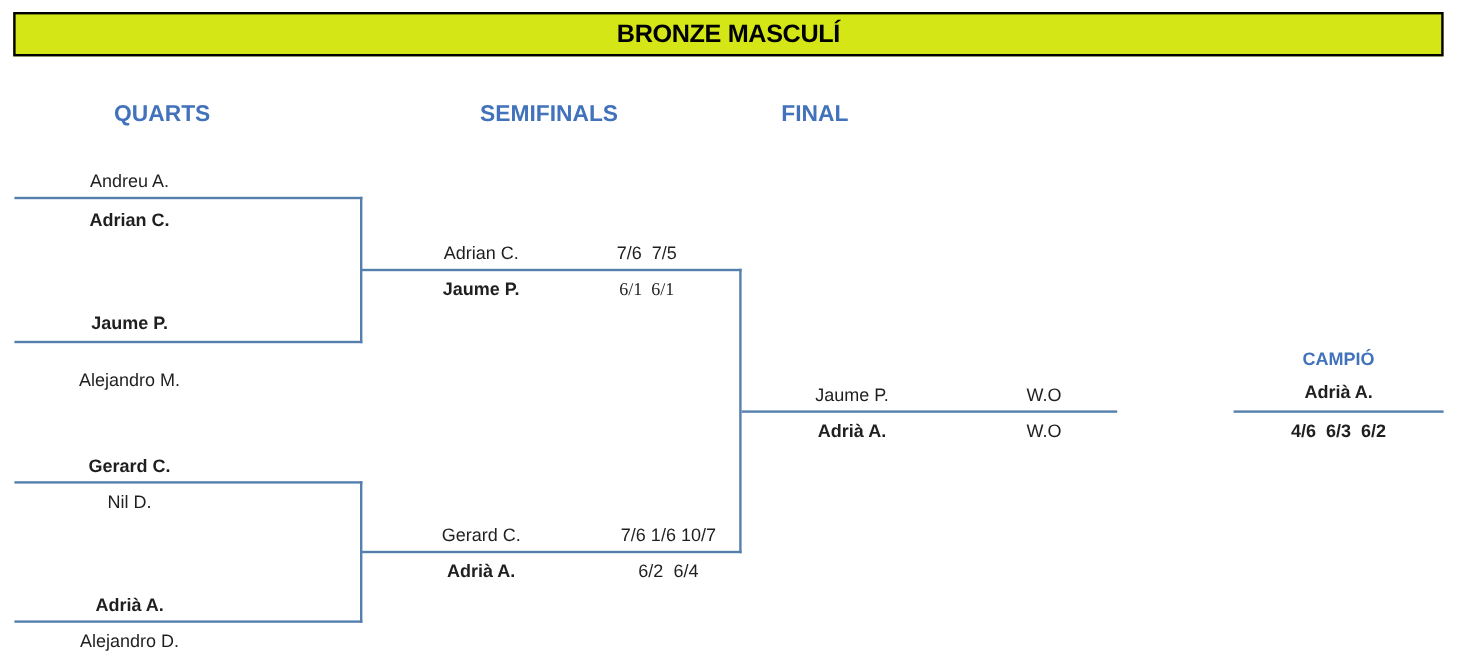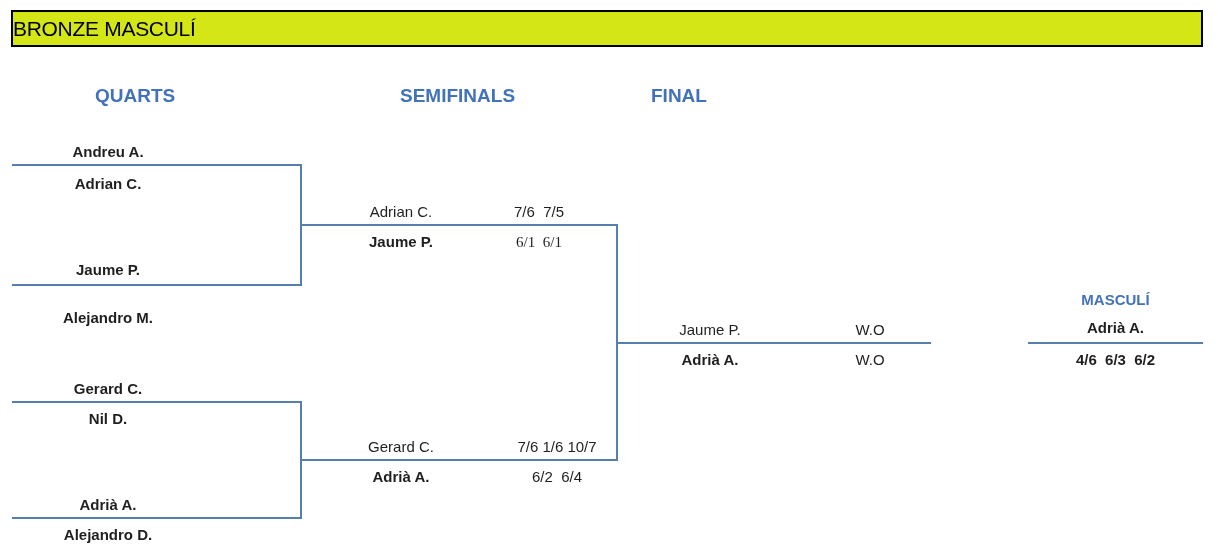--- a/index.html
+++ b/index.html
@@ -12,22 +12,22 @@
     color: #1f1f1f;
     overflow: hidden;
   }
   .banner {
     position: absolute;
     left: 11px; top: 10px;
     width: 1192px; height: 37px;
     box-sizing: border-box;
     background: var(--banner-bg, #d5e617);
     border: 2px solid #000;
-    display: flex; align-items: center; justify-content: flex-start;
-    font-weight: normal;
+    display: flex; align-items: center; justify-content: center;
+    font-weight: bold;
     font-size: 21px;
     letter-spacing: -0.3px;
     color: #000;
   }
   .round-header {
     position: absolute;
     width: 120px;
     text-align: left;
     font-weight: bold;
     font-size: 19px;
@@ -43,21 +43,21 @@
   }
   .bold { font-weight: bold; }
   .blue { color: var(--accent-blue, #4272bb); }
   .line {
     position: absolute;
     background: var(--line-blue, #5580ad);
   }
   .h { height: 2px; }
   .v { width: 2px; }
   
-  .qf-name   { left: 12px;  width: 192px; font-weight: bold; }
+  .qf-name   { left: 12px;  width: 192px; }
   .sf-name   { left: 311px; width: 180px; }
   .sf1-score { left: 464px; width: 150px; }
   .sf2-score { left: 482px; width: 150px; }
   .f-name    { left: 620px; width: 180px; }
   .f-score   { left: 795px; width: 150px; }
   .ch-txt    { left: 1028px; width: 175px; }
 </style>
 </head>
 <body>
 
@@ -91,21 +91,21 @@
   <div class="txt sf-name" style="top:437px;">Gerard C.</div>
   <div class="txt sf2-score" style="top:437px;">7/6 1/6 10/7</div>
   <div class="txt sf-name bold" style="top:467px;">Adrià A.</div>
   <div class="txt sf2-score" style="top:467px;">6/2  6/4</div>
 
   <div class="txt f-name" style="top:320px;">Jaume P.</div>
   <div class="txt f-score" style="top:320px;">W.O</div>
   <div class="txt f-name bold" style="top:350px;">Adrià A.</div>
   <div class="txt f-score" style="top:350px;">W.O</div>
 
-  <div class="txt ch-txt bold blue" style="top:290px;">MASCULÍ</div>
+  <div class="txt ch-txt bold blue" style="top:290px;">CAMPIÓ</div>
   <div class="txt ch-txt bold" style="top:318px;">Adrià A.</div>
   <div class="txt ch-txt bold" style="top:350px;">4/6  6/3  6/2</div>
 
   <div class="line h" style="left:12px; top:164px; width:290px;"></div>
   <div class="line h" style="left:12px; top:284px; width:290px;"></div>
   <div class="line v" style="left:300px; top:164px; height:122px;"></div>
 
   <div class="line h" style="left:12px; top:401px; width:290px;"></div>
   <div class="line h" style="left:12px; top:517px; width:290px;"></div>
   <div class="line v" style="left:300px; top:401px; height:118px;"></div>

